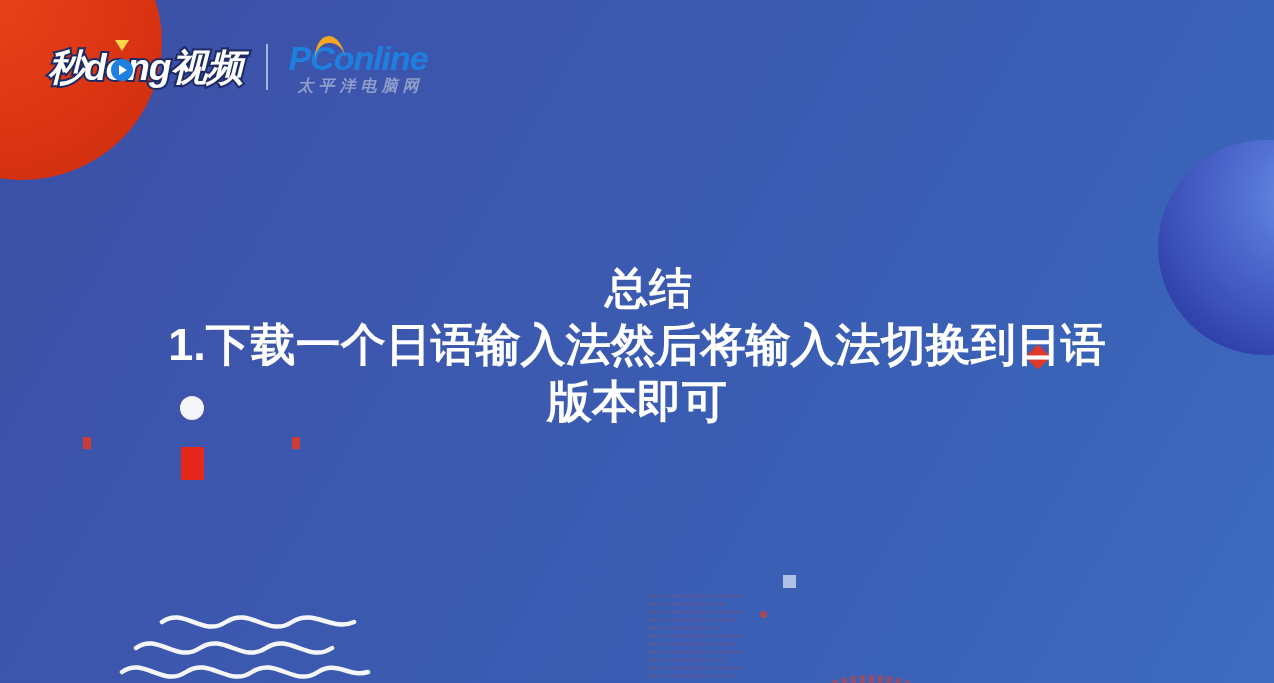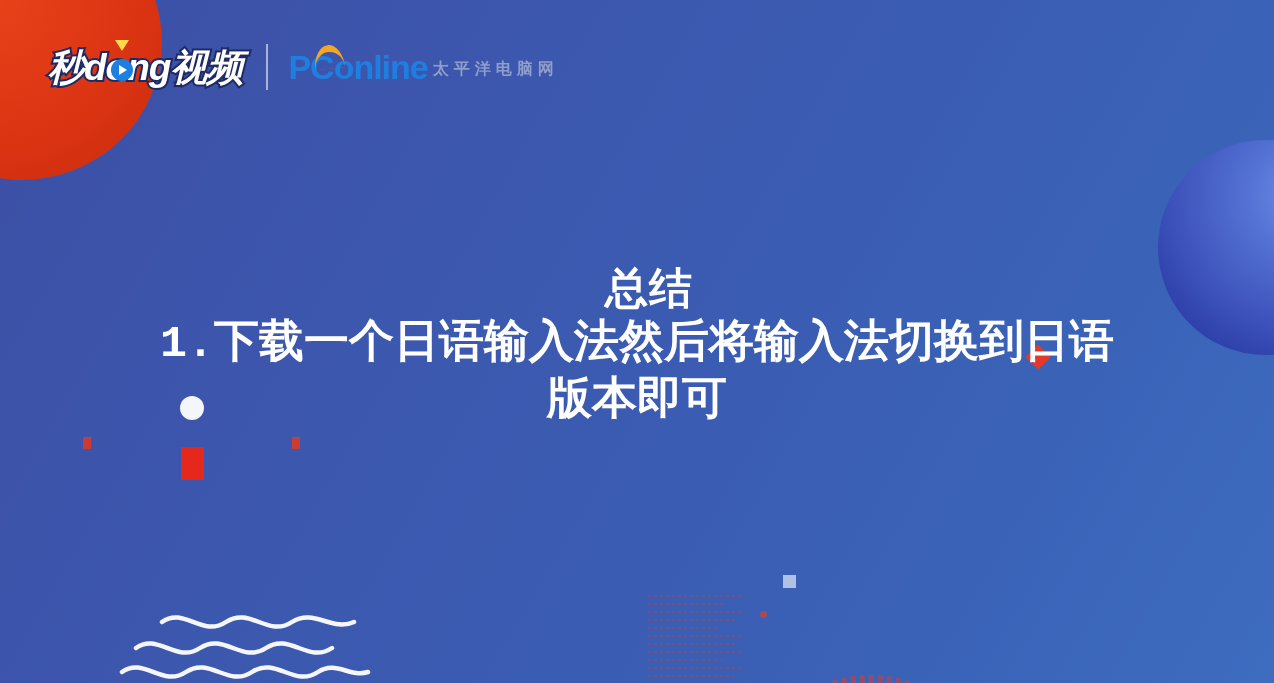--- a/index.html
+++ b/index.html
@@ -186,22 +186,23 @@
     width: 2px;
     height: 46px;
     background: #b9c4e4;
     margin: 0 20px 0 24px;
     opacity: .85;
   }
 
   .brand-pc {
     position: relative;
     display: flex;
-    flex-direction: row;
+    flex-direction: column;
     align-items: center;
+    font-style: italic;
   }
   .brand-pc-main {
     font-size: 34px;
     font-weight: 700;
     color: #1f7fe0;
     letter-spacing: -1px;
     line-height: 1;
     white-space: nowrap;
   }
   .brand-pc-arc {
@@ -241,21 +242,20 @@
     letter-spacing: 1px;
     padding-left: 24px;
   }
   .slide-body {
     margin-top: 6px;
     font-size: 45px;
     font-weight: 700;
     line-height: 1.25;
     letter-spacing: 0px;
     padding: 0 150px;
-    font-family: Liberation Mono, monospace;
   }
 </style>
 </head>
 <body>
 
 <div id="stage">
 
   <div class="bg-red-blob"></div>
   <div class="bg-sphere"></div>
 

